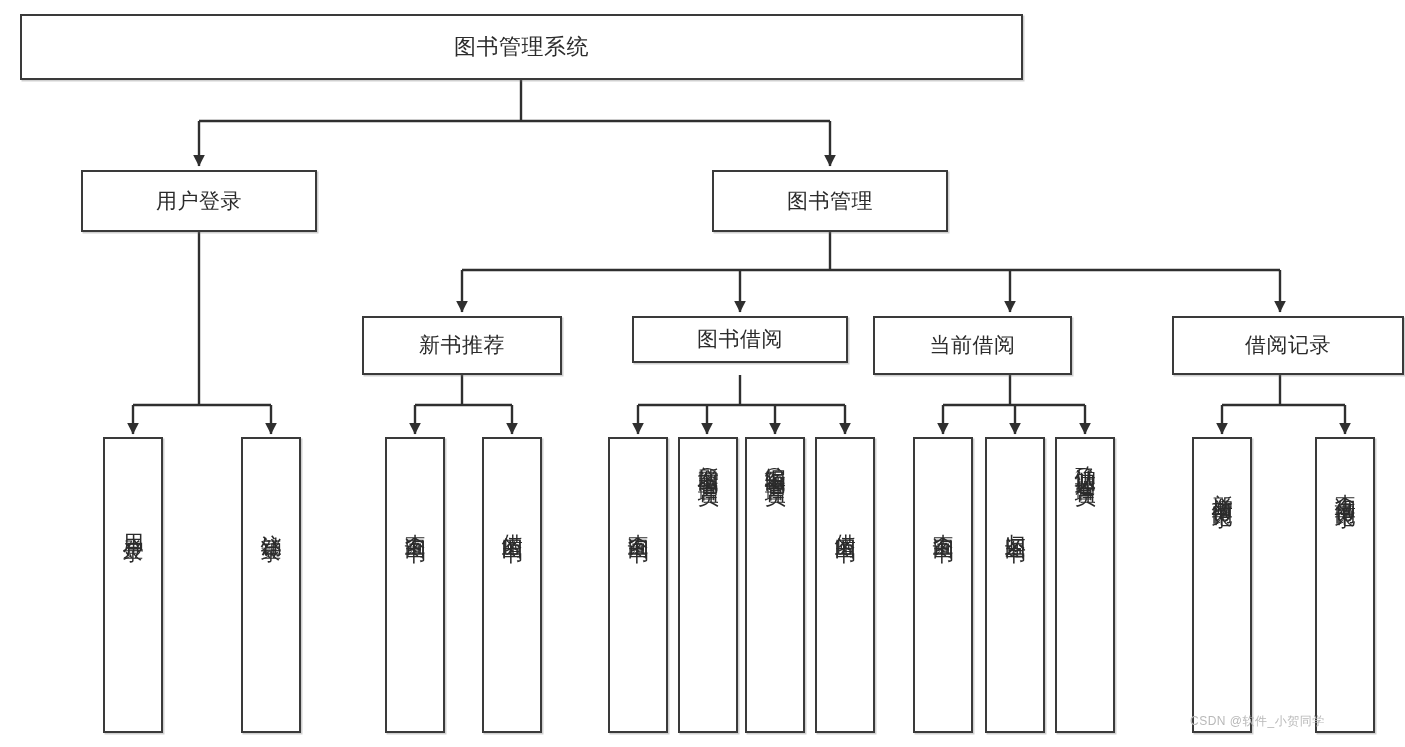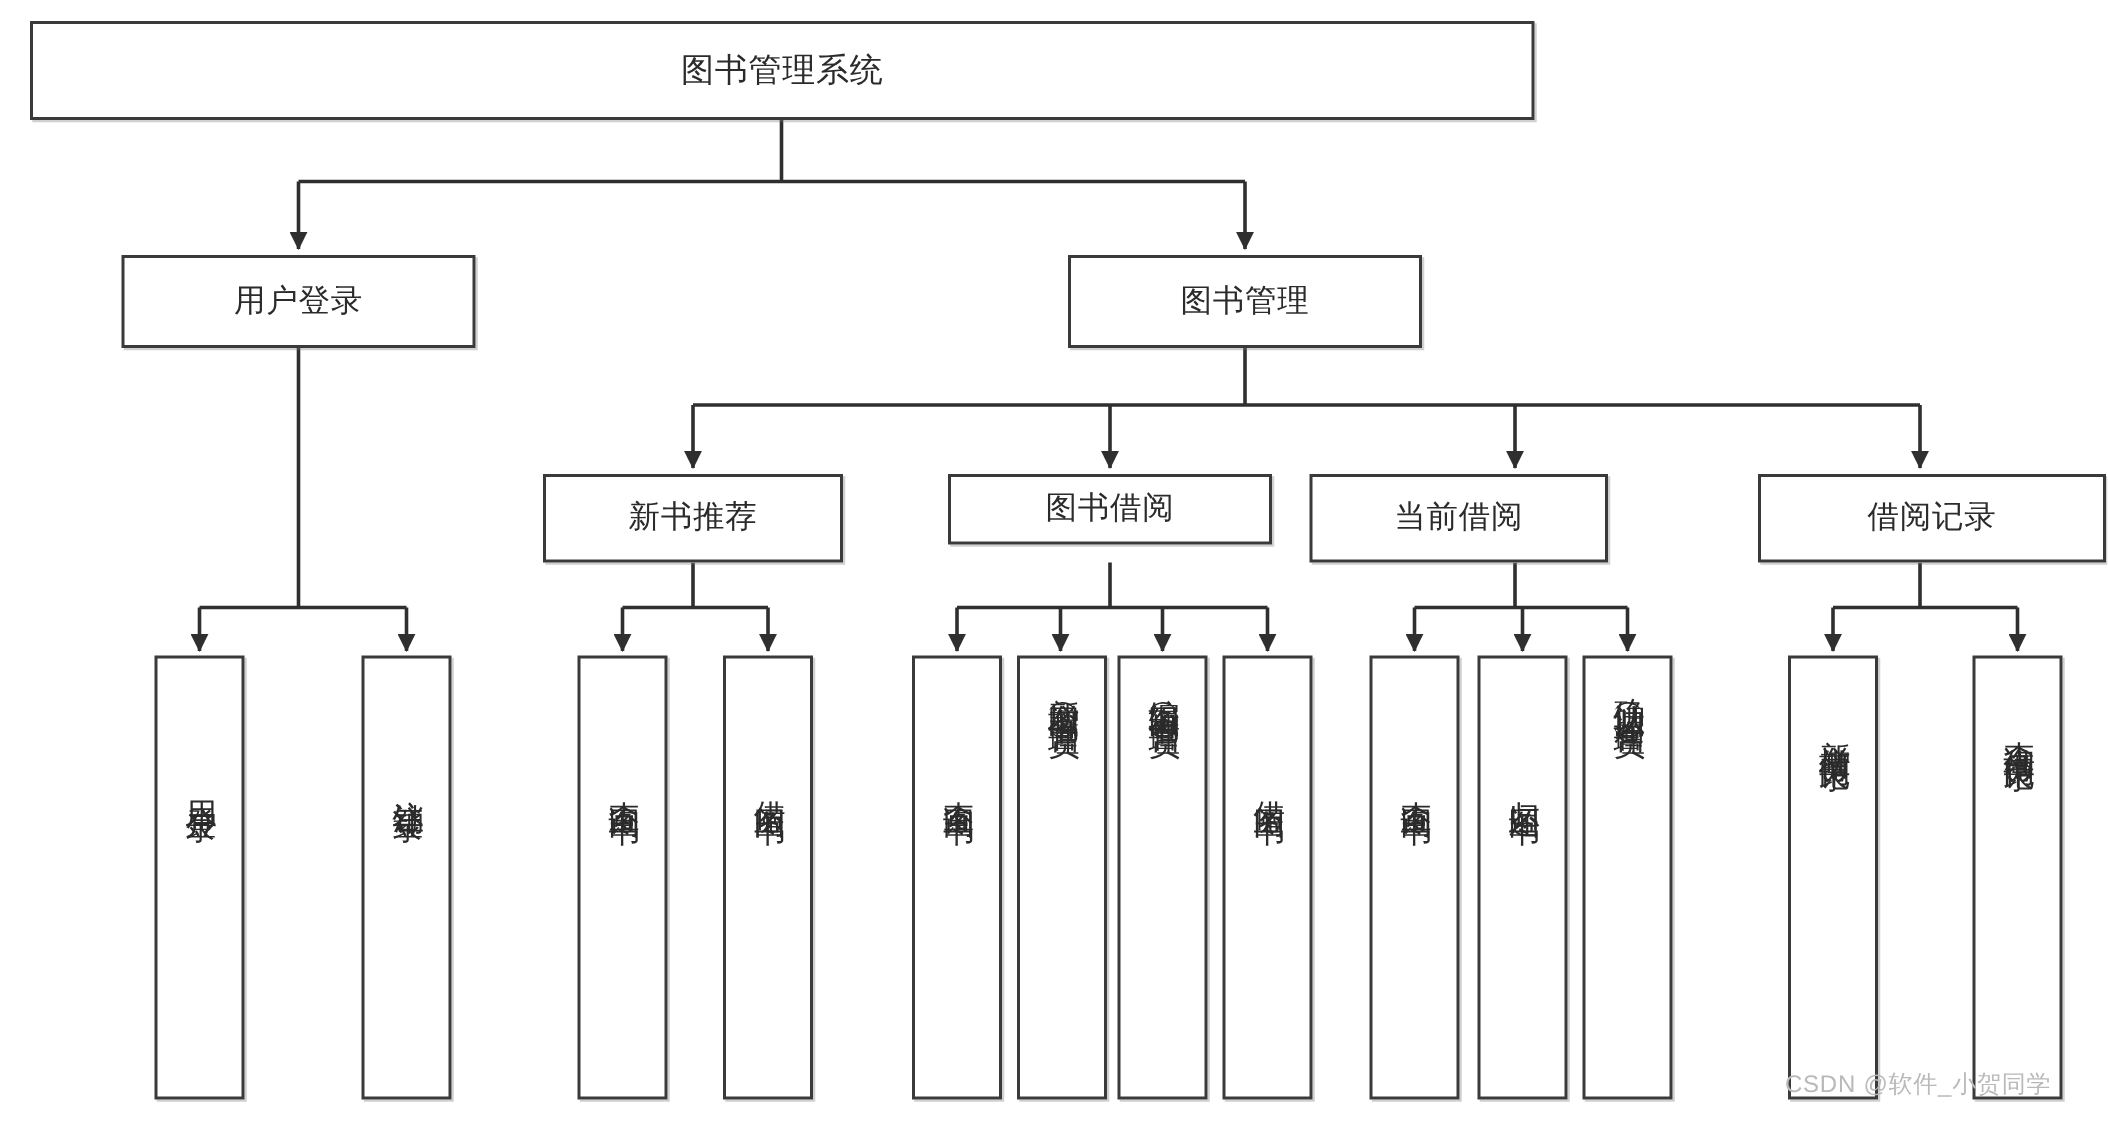--- a/index.html
+++ b/index.html
@@ -65,21 +65,21 @@
     white-space: nowrap;
     text-align: left;
   }
   .node.leaf.tall .label {
     padding-top: 0;
   }
   #watermark {
     position: absolute;
     left: 1190px;
     top: 713px;
-    font-size: 16px;
+    font-size: 12px;
     color: #b9b9b9;
     white-space: nowrap;
     letter-spacing: 0.5px;
     font-family: "Liberation Sans", "DejaVu Sans", sans-serif;
   }
 </style>
 </head>
 <body>
 
 <div id="canvas">

